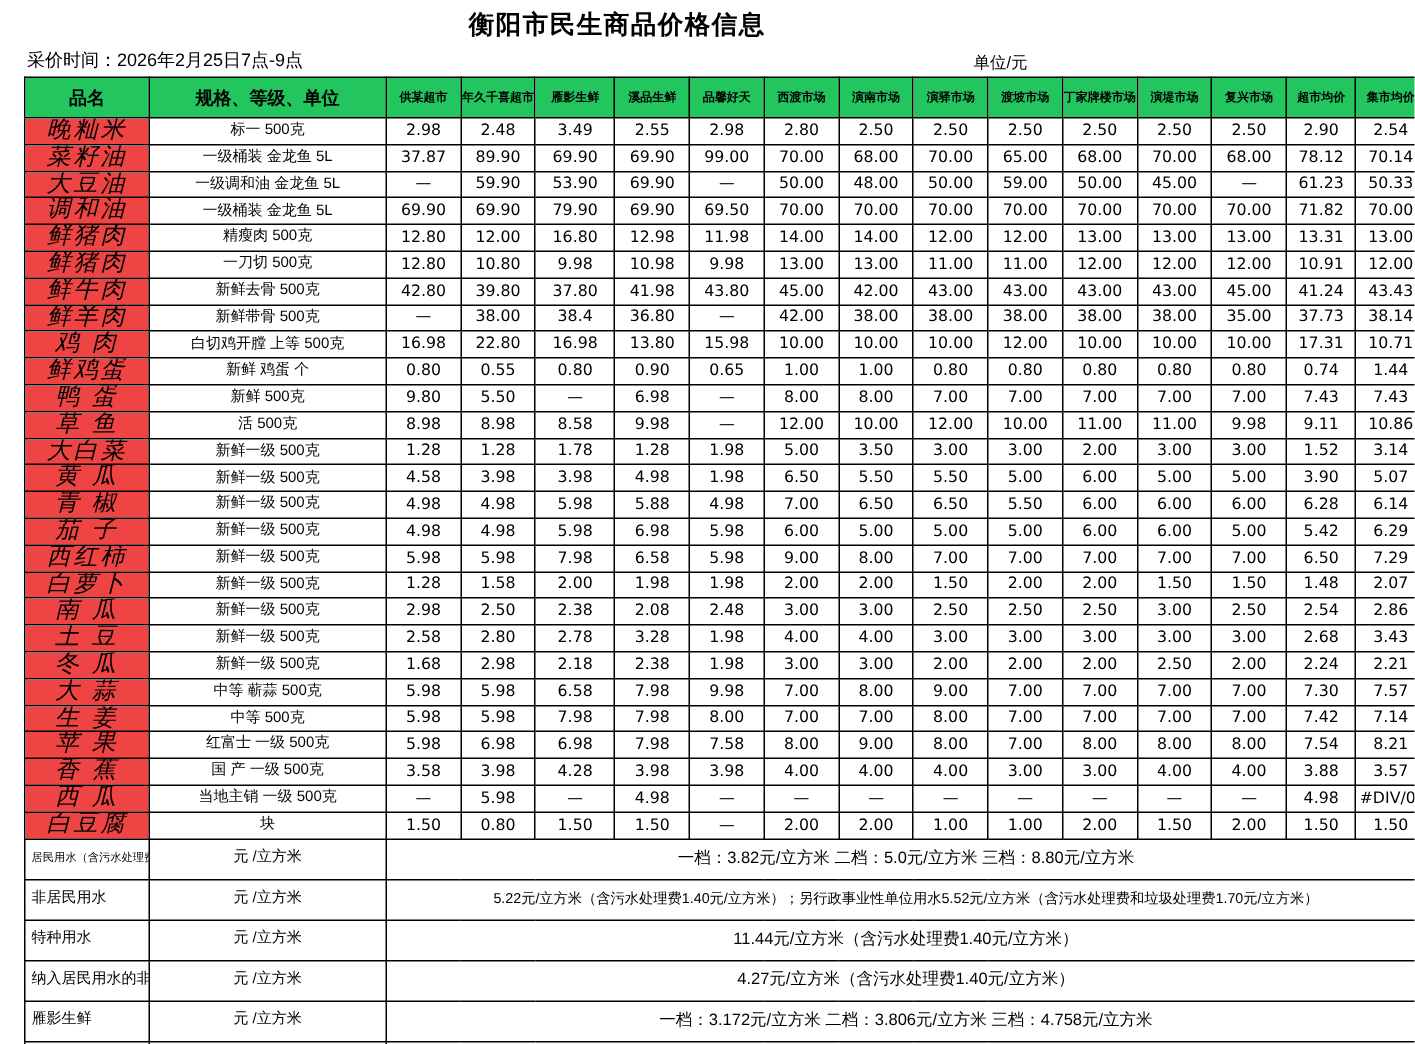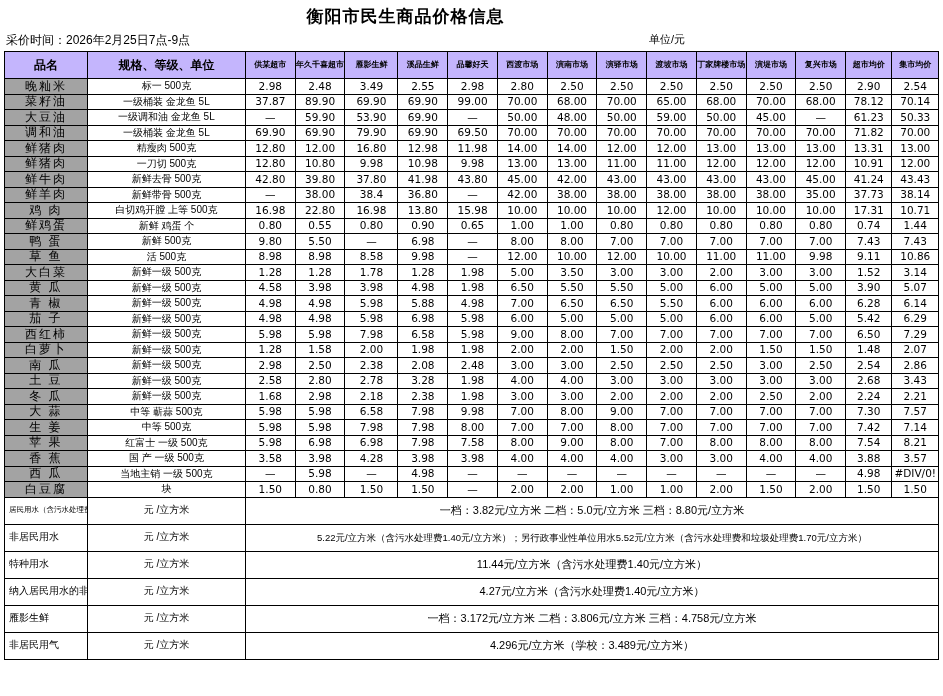--- a/index.html
+++ b/index.html
@@ -3,32 +3,32 @@
 <meta charset="utf-8">
 <style>
   html,body{margin:0;padding:0;}
   body{
     width:943px;height:696px;
     background:#ffffff;
     font-family:"Liberation Sans","DejaVu Sans",sans-serif;
     color:#000;
     overflow:hidden;
   }
-  .page{width:811px;height:696px;position:relative;box-sizing:border-box;padding:2px 4px 0 4px;}
+  .page{width:811px;height:696px;position:relative;box-sizing:border-box;padding:2px 4px 0 16px;}
   .title{
     text-align:center;
     font-size:17px;
     font-weight:bold;
     letter-spacing:1px;
     margin:3px 0 4px 0;
     font-family:"DejaVu Serif","Liberation Serif",serif;
   }
   .subrow{
     display:flex;
-    align-items:flex-start;
+    align-items:flex-end;
     justify-content:space-between;
     font-size:11.5px;
     padding:0 2px 2px 2px;
     gap:14px;
   }
   .subrow .left{font-size:12px;}
   .subrow .right{font-size:11px;padding-right:120px;}
   table{
     border-collapse:collapse;
     width:935px;
@@ -39,29 +39,29 @@
     border:1px solid #000;
     text-align:center;
     vertical-align:middle;
     padding:0;
     height:14.5px;
     line-height:1.05;
     white-space:nowrap;
     overflow:hidden;
   }
   thead th{
-    background:#c4b5fd;
+    background:#22c55e;
     font-weight:bold;
     font-size:9px;
     height:26px;
     line-height:1.05;
   }
   th.h-name{font-size:12px;}
   th.h-spec{font-size:12px;}
-  .c-name{font-size:12px;letter-spacing:2px;background:#a3a3a3;}
+  .c-name{font-size:16px;letter-spacing:2px;background:#ef4444;font-style:italic;}
   .c-spec{font-size:10px;}
   .num{font-size:10.5px;font-family:"DejaVu Sans",sans-serif;}
   .hdr-sm{font-size:8px;line-height:1.15;}
   .util-label{font-size:10px;text-align:left;padding-left:4px;}
   .util-label.small{font-size:7.5px;line-height:1.1;}
   .util-unit{font-size:10px;}
   .util-val{font-size:11px;}
   .util-val.small{font-size:9.5px;}
 </style>
 </head>

